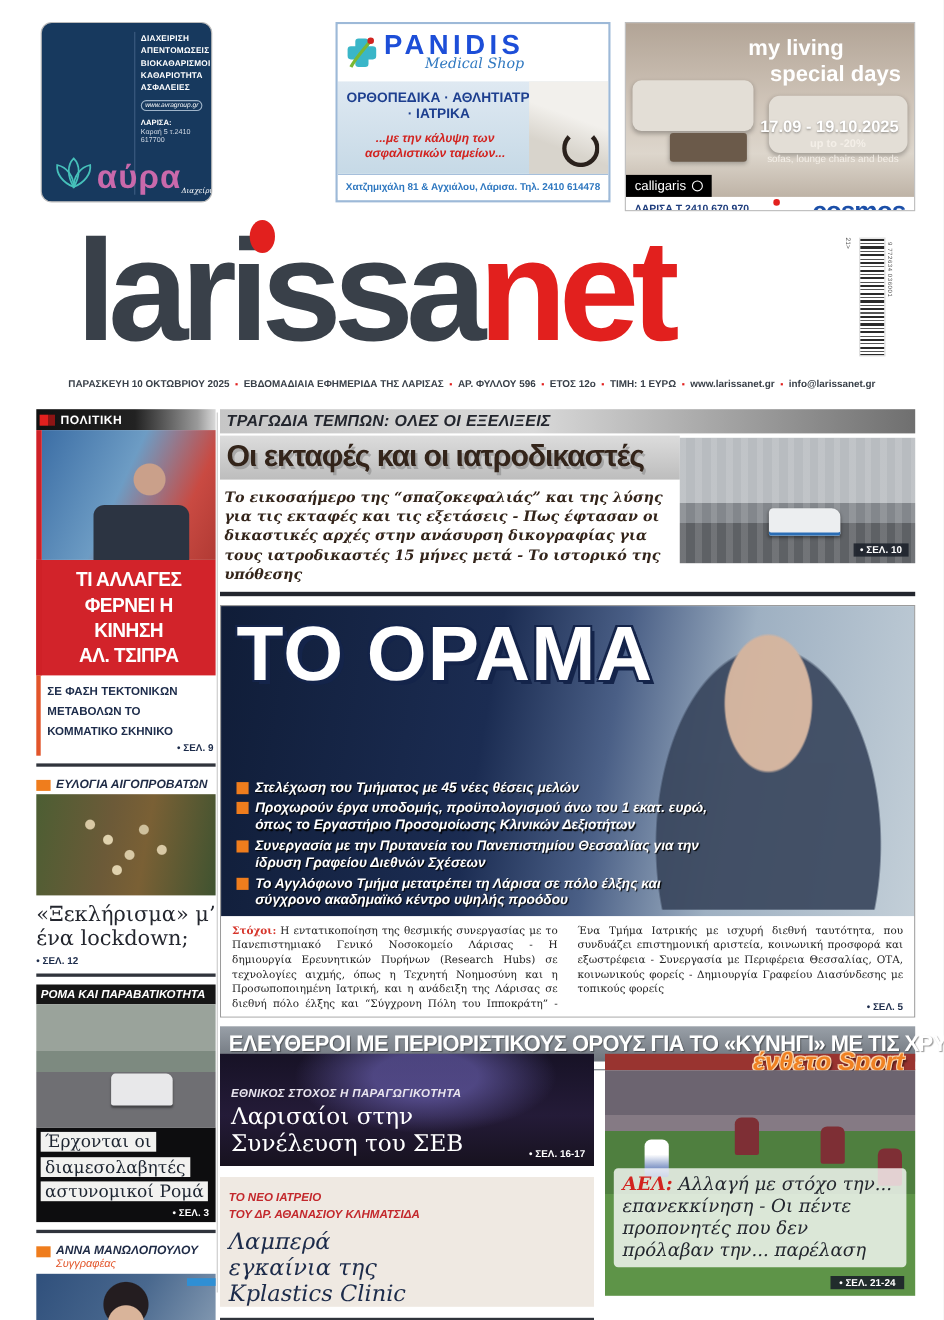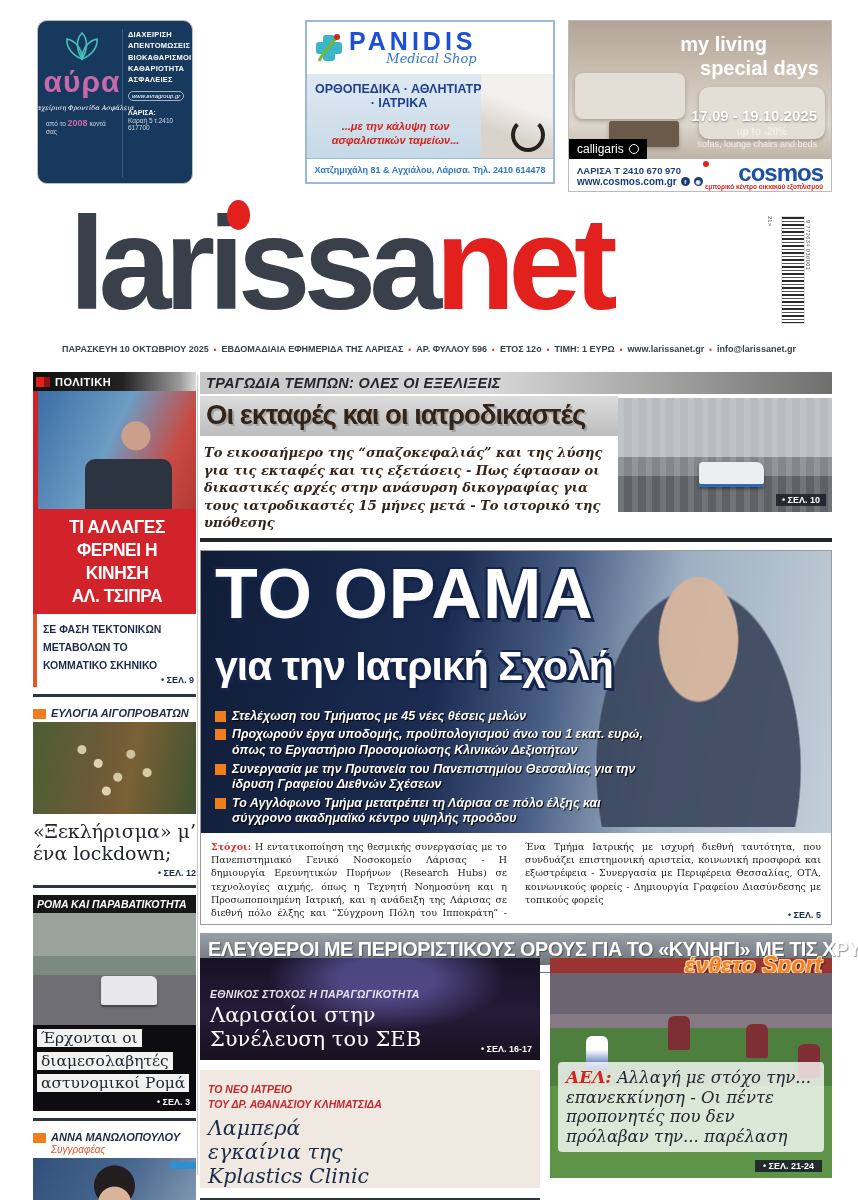--- a/index.html
+++ b/index.html
@@ -4,21 +4,21 @@
 <style>
   * { margin:0; padding:0; box-sizing:border-box; }
   html,body { background:#e8e8e8; }
   body { font-family:"Liberation Sans", sans-serif; }
   .page { position:relative; width:858px; height:1200px; background:#fff; margin:0 auto; overflow:hidden; }
 
   
   .ad { position:absolute; top:20px; border:1px solid #bbb; overflow:hidden; }
   .ad-avra { left:37px; width:156px; height:164px; background:#17395e; border-radius:10px; color:#fff; padding:8px 6px 6px 8px; }
   .avra-cols { display:flex; height:100%; }
-  .avra-left { width:55%; display:flex; flex-direction:column; align-items:center; justify-content:flex-start; border-right:1px solid #3d5d82; padding-right:4px; }
+  .avra-left { width:55%; display:flex; flex-direction:row; align-items:flex-end; justify-content:flex-start; border-right:1px solid #3d5d82; padding-right:4px; }
   .avra-lotus { margin-top:2px; }
   .avra-brand { color:#c969ab; font-size:30px; font-weight:bold; letter-spacing:1px; line-height:1; margin-top:2px; }
   .avra-script { font-family:"DejaVu Serif", serif; font-style:italic; font-size:6.5px; margin-top:7px; white-space:nowrap; }
   .avra-since { font-size:6.5px; margin-top:6px; color:#cfd8e4; }
   .avra-since b { color:#c969ab; font-size:9px; }
   .avra-right { width:45%; padding-left:5px; display:flex; flex-direction:column; }
   .avra-line { font-size:7.5px; font-weight:bold; line-height:1.5; letter-spacing:.2px; }
   .avra-url { border:1px solid #9fb4c9; border-radius:8px; font-size:6px; font-style:italic; padding:1px 3px; margin:6px 0 8px 0; align-self:flex-start; }
   .avra-city { font-size:7px; font-weight:bold; }
   .avra-addr { font-size:6.5px; color:#cfd8e4; margin-top:1px; }
@@ -31,21 +31,21 @@
   .panidis-mid { height:84px; background:linear-gradient(180deg,#dfe9f2,#c6d9e6); position:relative; padding-top:8px; }
   .panidis-doctor { position:absolute; right:0; top:0; width:72px; height:84px; background:linear-gradient(200deg,#f2f0ec 40%,#d8d4cc 70%); }
   .panidis-steth { position:absolute; right:8px; bottom:6px; width:34px; height:34px; border:4px solid #2a211c; border-radius:50%; border-top-color:transparent; }
   .panidis-line1 { color:#1d3f8f; font-weight:bold; font-size:12.5px; padding-left:8px; }
   .panidis-line2 { color:#1d3f8f; font-weight:bold; font-size:12.5px; padding-left:24px; text-align:center; width:65%; }
   .panidis-slg { color:#d2231f; font-weight:bold; font-style:italic; font-size:11px; text-align:center; width:72%; margin-top:10px; line-height:1.25; }
   .panidis-bottom { height:22px; background:#fff; border-top:1px solid #9db9d8; display:flex; align-items:center; justify-content:center; }
   .panidis-addr { color:#2f78c0; font-weight:bold; font-size:9px; }
 
   .ad-cosmos { left:568px; width:264px; height:172px; background:#fff; }
-  .cosmos-photo { position:relative; height:138px; background:linear-gradient(180deg,#b9ab9e 0%,#cfc4b8 45%,#d9d2c8 70%,#c4baa e 100%); background:linear-gradient(180deg,#b2a496 0%,#cfc4b8 45%,#ddd6cc 75%,#beb3a6 100%); overflow:hidden; }
+  .cosmos-photo { position:relative; height:158px; background:linear-gradient(180deg,#b9ab9e 0%,#cfc4b8 45%,#d9d2c8 70%,#c4baa e 100%); background:linear-gradient(180deg,#b2a496 0%,#cfc4b8 45%,#ddd6cc 75%,#beb3a6 100%); overflow:hidden; }
   .sofa { position:absolute; background:#e3ded6; border-radius:8px; box-shadow:0 2px 4px rgba(0,0,0,.25); }
   .cosmos-camp1 { position:absolute; top:12px; right:64px; color:#fff; font-size:20px; font-weight:bold; }
   .cosmos-camp2 { position:absolute; top:36px; right:12px; color:#fff; font-size:20px; font-weight:bold; }
   .cosmos-dates { position:absolute; top:86px; right:14px; color:#fff; font-size:15px; font-weight:bold; text-shadow:0 1px 2px rgba(0,0,0,.4); }
   .cosmos-disc { position:absolute; top:105px; right:44px; color:#f4efe8; font-size:10px; font-weight:bold; }
   .cosmos-items { position:absolute; top:118px; right:14px; color:#f4efe8; font-size:9px; }
   .calligaris { position:absolute; left:0; bottom:0; background:#000; color:#fff; font-size:12px; padding:3px 8px; display:flex; align-items:center; gap:5px; }
   .calligaris-icon { width:10px; height:10px; border:1.5px solid #fff; border-radius:50%; display:inline-block; position:relative; }
   .cosmos-strip { height:34px; background:#fff; display:flex; align-items:center; justify-content:space-between; padding:0 8px; }
   .cosmos-contact { display:flex; flex-direction:column; }
@@ -98,21 +98,21 @@
   .tagbar-orange .t { color:#1e2a45; font-weight:bold; font-style:italic; font-size:11px; }
   .card-sheep .photo { height:92px; background:
      radial-gradient(circle at 30% 30%, #d8c9a5 0 4px, transparent 5px),
      radial-gradient(circle at 40% 45%, #e0d2ae 0 4px, transparent 5px),
      radial-gradient(circle at 52% 60%, #d8c9a5 0 4px, transparent 5px),
      radial-gradient(circle at 60% 35%, #cfc09c 0 4px, transparent 5px),
      radial-gradient(circle at 70% 55%, #d8c9a5 0 4px, transparent 5px),
      radial-gradient(circle at 45% 75%, #e0d2ae 0 4px, transparent 5px),
      linear-gradient(100deg,#4c5e33 0%,#6c5a38 40%,#7a6035 60%,#3f5330 100%); }
   .serif-head { font-family:"DejaVu Serif", serif; color:#23262e; font-size:19px; line-height:1.18; margin-top:6px; }
-  .sel-right { display:block; text-align:right; margin-top:4px; }
+  .sel-right { display:block; margin-top:4px; }
 
   .card-roma .tagbar-full { background:#161616; color:#fff; font-weight:bold; font-style:italic; font-size:10.5px; padding:3px 4px; }
   .card-roma .photo { height:112px; background:
      linear-gradient(180deg,#9aa39b 0 38%, #7d8a80 38% 55%, #6f6f73 55% 100%); position:relative; }
   .roma-car { position:absolute; left:42%; bottom:18%; width:34%; height:26%; background:#e8e8ea; border-radius:4px 6px 2px 2px; box-shadow:0 2px 2px rgba(0,0,0,.4); }
   .card-roma .blackbox { background:#0d0d0f; padding:2px 4px 4px 4px; }
   .roma-head { font-family:"DejaVu Serif", serif; color:#1c2430; background:#f2f2f0; display:inline; font-size:15.5px; line-height:1.45; padding:0 4px; box-decoration-break:clone; -webkit-box-decoration-break:clone; }
   .card-roma .sel { color:#fff; display:block; text-align:right; padding:2px 2px 0 0; }
 
   .author-role { color:#e2552a; font-style:italic; font-size:10px; margin:-2px 0 3px 18px; }
@@ -382,21 +382,20 @@
           <span class="photo-sel">• ΣΕΛ. 10</span>
         </div>
       </div>
       <hr class="thick-divider">
     </div>
 
     <div class="feature">
       <div class="feature-photo">
         <div class="f-head"></div>
         <div class="f-h1">ΤΟ ΟΡΑΜΑ</div>
-        <div class="f-h2">για την Ιατρική Σχολή</div>
         <div class="f-bullets">
           <div class="f-bullet">
               <span class="sq"></span>
               <span class="t">Στελέχωση του Τμήματος με 45 νέες θέσεις μελών</span>
             </div>
           <div class="f-bullet">
               <span class="sq"></span>
               <span class="t">Προχωρούν έργα υποδομής, προϋπολογισμού άνω του 1 εκατ. ευρώ, όπως το Εργαστήριο Προσομοίωσης Κλινικών Δεξιοτήτων</span>
             </div>
           <div class="f-bullet">

